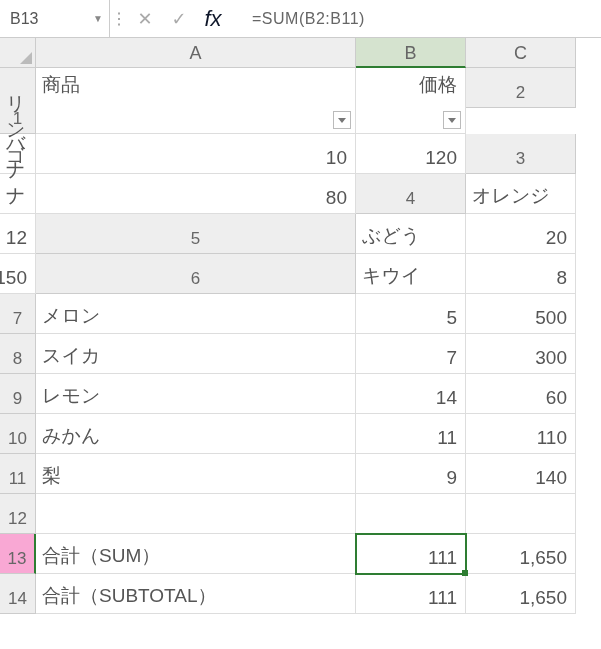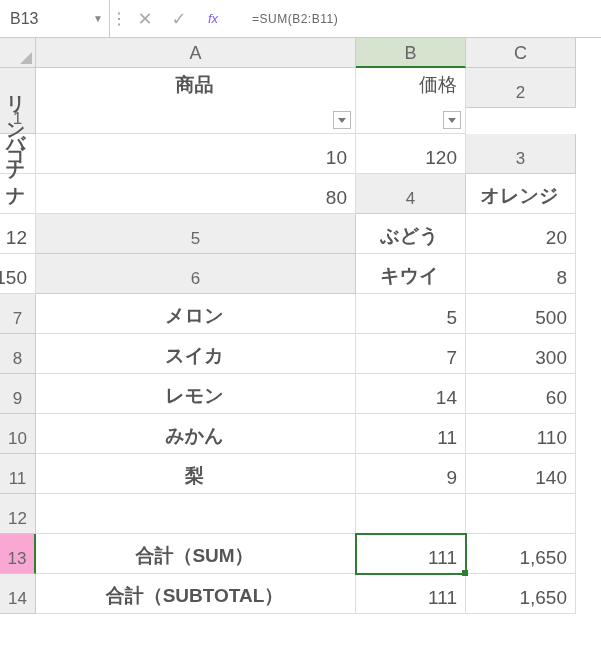--- a/index.html
+++ b/index.html
@@ -40,29 +40,29 @@
   }
   .fb-btn {
     width: 34px;
     text-align: center;
     color: #aaa;
     font-size: 18px;
   }
   .fb-fx {
     width: 34px;
     text-align: center;
-    color: #8b5cf6;
+    color: #0f172a;
     font-style: italic;
-    font-size: 13px;
+    font-size: 22px;
   }
   .formula-input {
     flex: 1;
     padding-left: 22px;
     color: #666;
-    font-size: 12px;
+    font-size: 16px;
     letter-spacing: 0.5px;
   }
   .grid {
     display: grid;
     grid-template-columns: 36px 320px 110px 110px;
   }
   .col-h {
     background: #eee;
     border-right: 1px solid #ccc;
     border-bottom: 1px solid #ccc;
@@ -111,21 +111,21 @@
     border-right: 1px solid #ddd;
     border-bottom: 1px solid #ddd;
     padding: 6px 8px 4px 6px;
     color: #555;
     font-size: 19px;
     position: relative;
     display: flex;
     align-items: flex-end;
   }
   .cell.num { justify-content: flex-end; }
-  .cell.txt { justify-content: center; font-weight: bold; }
+  .cell.txt { justify-content: flex-start; }
   .cell.hdr { align-items: flex-start; padding-top: 4px; }
   .row1 { height: 66px; }
   .rowN { height: 40px; }
   .filter-btn {
     position: absolute;
     right: 4px; bottom: 4px;
     width: 18px; height: 18px;
     border: 1px solid #bbb;
     background: #fff;
     display: flex;

